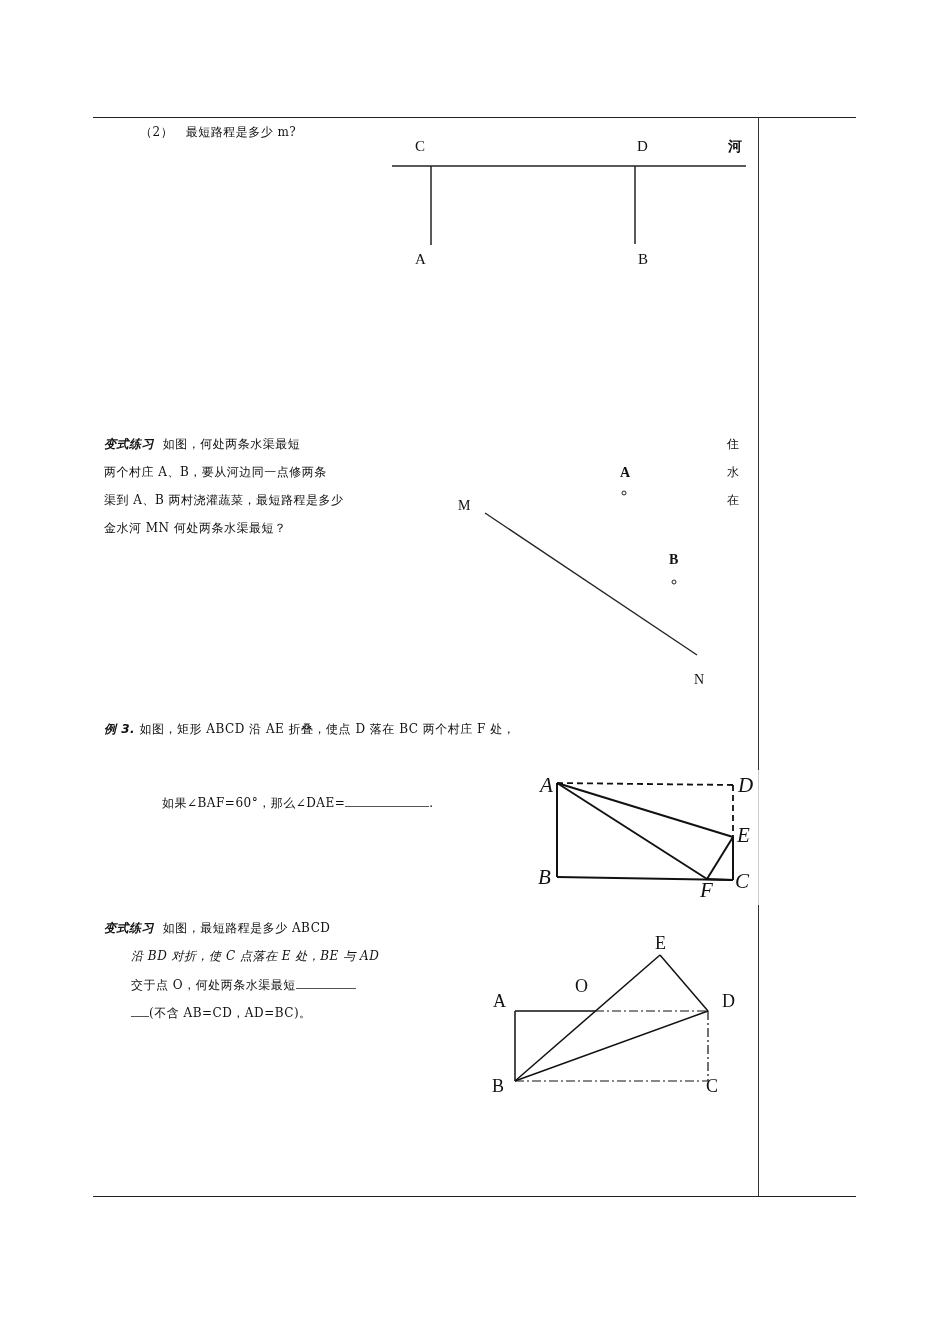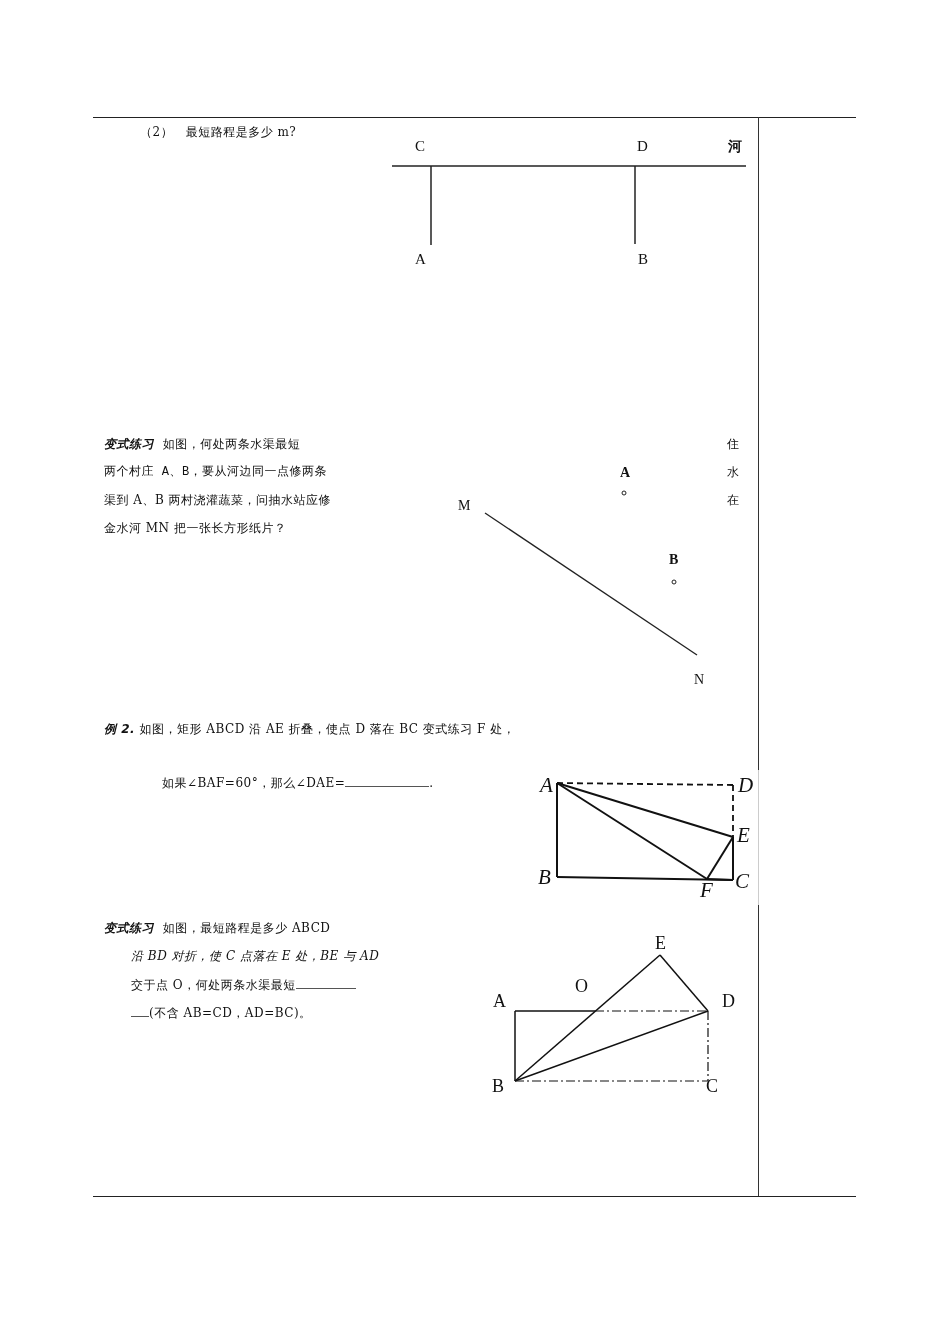--- a/index.html
+++ b/index.html
@@ -37,45 +37,45 @@
   <span class="lbl" style="left:257px; top:8px;">D</span>
   <span class="lbl" style="left:348px; top:8px; font-weight:bold; font-size:14px;">河</span>
   <span class="lbl" style="left:35px; top:121px;">A</span>
   <span class="lbl" style="left:258px; top:121px;">B</span>
 </div>
 
 <div class="txt" style="left:104px; top:430px;">
   <span class="bold">变式练习</span>&nbsp;
   <span>如图，何处两条水渠最短</span>
 </div>
-<div class="txt" style="left:104px; top:458px;font-family:Liberation Mono, monospace;">两个村庄 A、B，要从河边同一点修两条</div>
-<div class="txt" style="left:104px; top:486px;">渠到 A、B 两村浇灌蔬菜，问抽水站应修</div>
-<div class="txt" style="left:104px; top:514px;">金水河 MN 把一张长方形纸片？</div>
+<div class="txt" style="left:104px; top:458px;">两个村庄 A、B，要从河边同一点修两条</div>
+<div class="txt" style="left:104px; top:486px;">渠到 A、B 两村浇灌蔬菜，最短路程是多少</div>
+<div class="txt" style="left:104px; top:514px;">金水河 MN 何处两条水渠最短？</div>
 
 <div class="txt" style="left:727px; top:430px;">住</div>
 <div class="txt" style="left:727px; top:458px;">水</div>
 <div class="txt" style="left:727px; top:486px;">在</div>
 
 <div class="fig" style="left:450px; top:455px; width:280px; height:240px;">
   <svg width="280" height="240">
     <line x1="35" y1="58" x2="247" y2="200" stroke="#222" stroke-width="1.3"></line>
     <circle cx="174" cy="38" r="2" fill="none" stroke="#222" stroke-width="1"></circle>
     <circle cx="224" cy="127" r="2" fill="none" stroke="#222" stroke-width="1"></circle>
   </svg>
   <span class="lbl" style="left:8px; top:43px; font-size:14px;">M</span>
   <span class="lbl" style="left:244px; top:217px; font-size:14px;">N</span>
   <span class="lbl-b" style="left:170px; top:10px;">A</span>
   <span class="lbl-b" style="left:219px; top:97px;">B</span>
 </div>
 
 <div class="txt" style="left:104px; top:715px;">
-  <span class="bold">例 2.</span>
-  <span>如图，矩形 ABCD 沿 AE 折叠，使点 D 落在 BC 变式练习 F 处，</span>
+  <span class="bold">例 3.</span>
+  <span>如图，矩形 ABCD 沿 AE 折叠，使点 D 落在 BC 两个村庄 F 处，</span>
 </div>
-<div class="txt" style="left:162px; top:768px;">
+<div class="txt" style="left:162px; top:788px;">
   <span>如果∠BAF=60°，那么∠DAE=</span><span class="blank" style="width:84px;"></span><span>.</span>
 </div>
 
 <div class="fig" style="left:530px; top:765px; width:240px; height:140px;">
   <svg width="240" height="140">
     <line x1="27" y1="18" x2="27" y2="112" stroke="#111" stroke-width="2"></line>
     <line x1="27" y1="112" x2="203" y2="115" stroke="#111" stroke-width="2"></line>
     <line x1="176" y1="114" x2="203" y2="115" stroke="#111" stroke-width="2"></line>
     <line x1="203" y1="72" x2="203" y2="115" stroke="#111" stroke-width="2"></line>
     <line x1="27" y1="18" x2="203" y2="20" stroke="#111" stroke-width="1.8" stroke-dasharray="6,4"></line>

